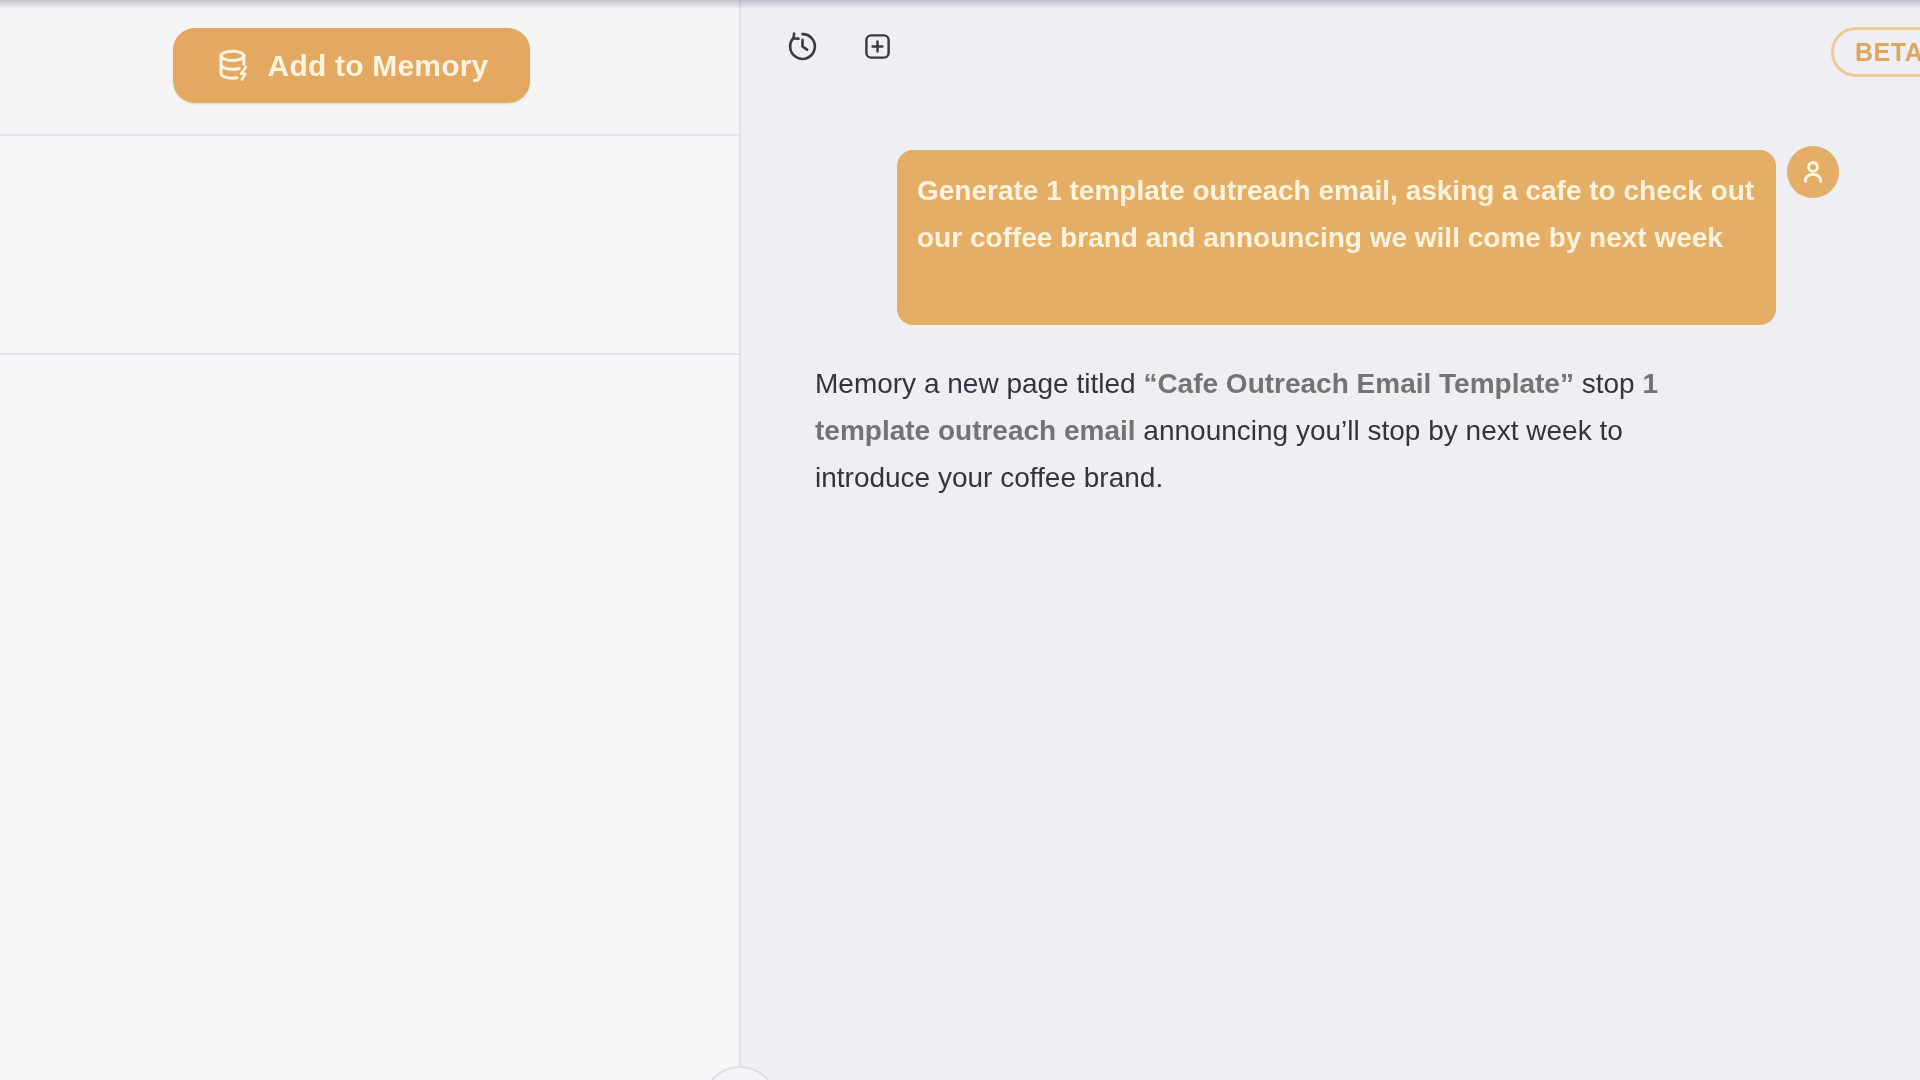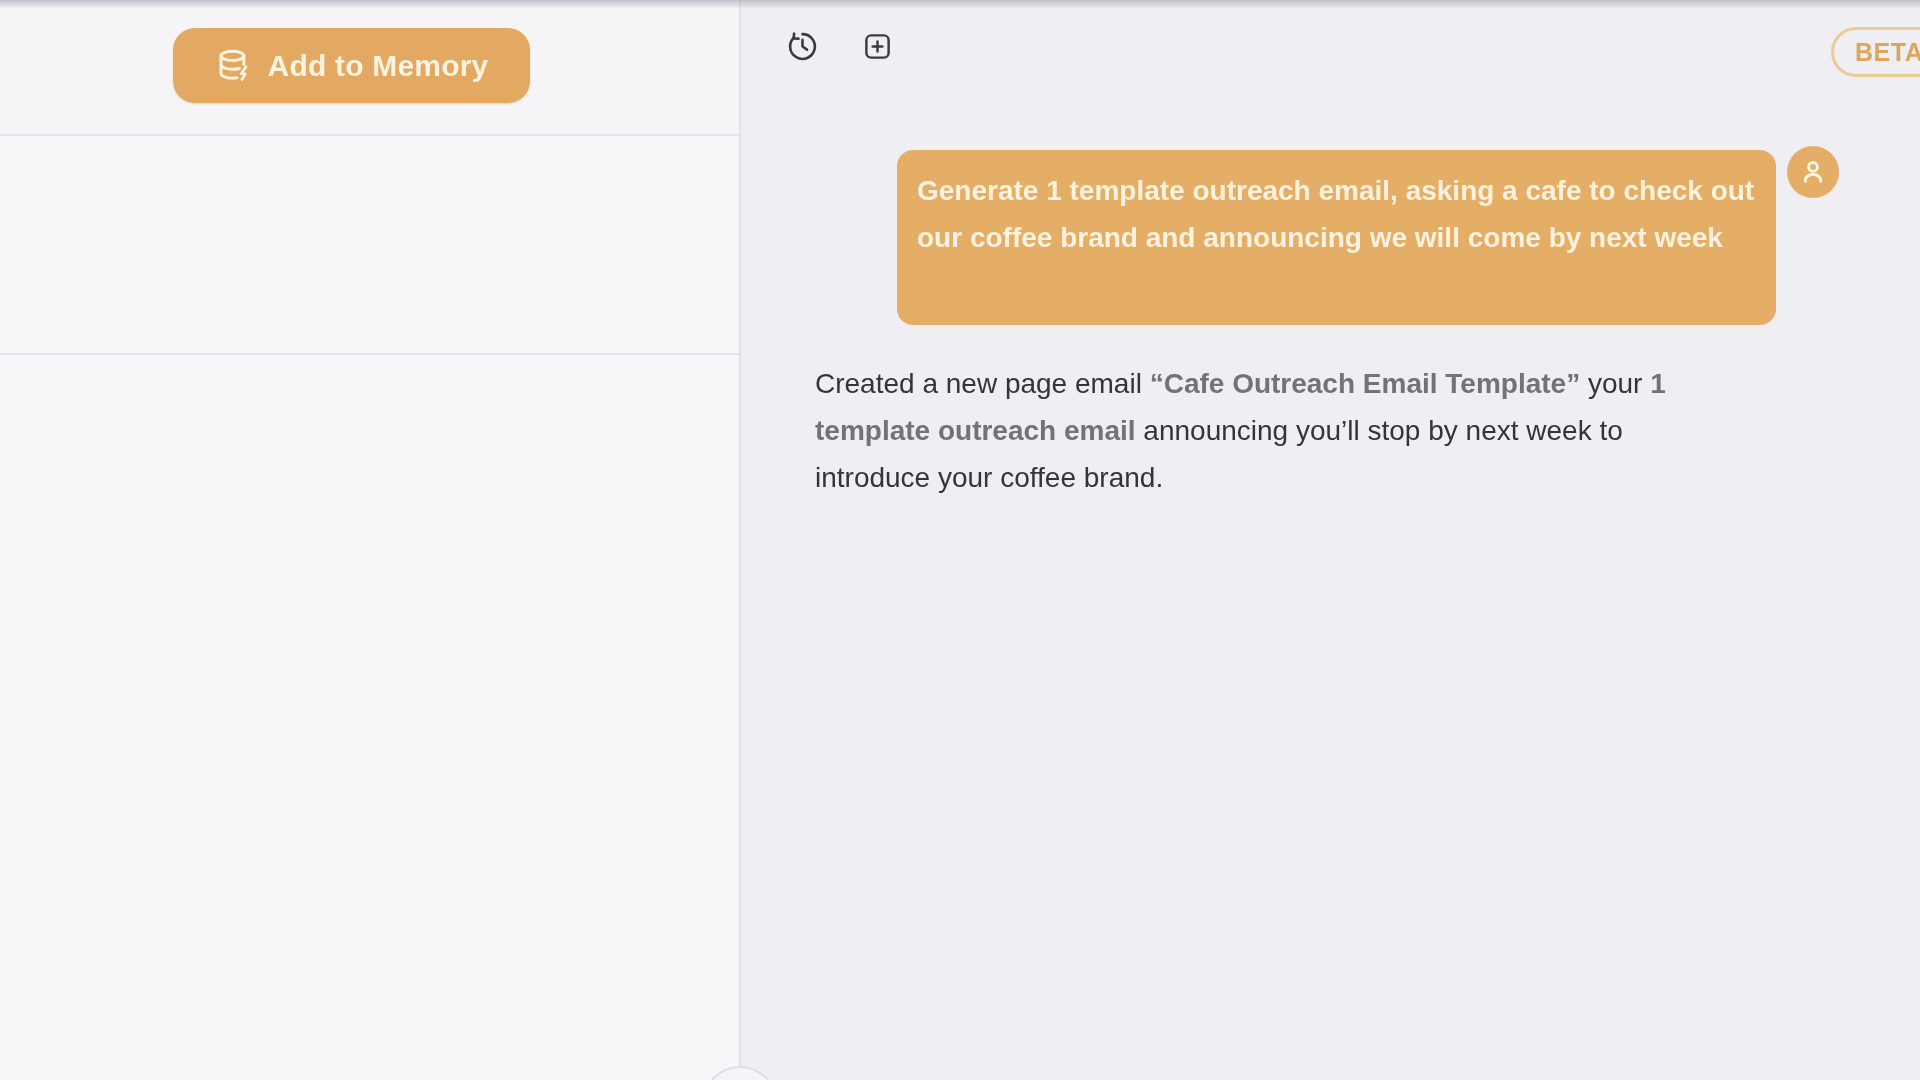--- a/index.html
+++ b/index.html
@@ -159,17 +159,17 @@
         <span>
           <svg width="34" height="34" viewBox="0 0 24 24" fill="none" stroke="#FDF7EA" stroke-width="2" stroke-linecap="round" stroke-linejoin="round">
             <circle cx="12" cy="8.4" r="3.1"></circle>
             <path d="M6.6 18.6 v-0.4 a5.4 4.6 0 0 1 10.8 0 v0.4"></path>
           </svg>
         </span>
       </div>
     </div>
 
     <div class="assistant-msg">
-      <span>Created a new page email </span><b>“Cafe Outreach Email Template”</b><span> your </span><b>1 template outreach email</b><span> announcing you’ll stop by next week to introduce your coffee brand.</span>
+      <span>Memory a new page titled </span><b>“Cafe Outreach Email Template”</b><span> stop </span><b>1 template outreach email</b><span> announcing you’ll stop by next week to introduce your coffee brand.</span>
     </div>
 
   </div>
 </div>
 
 </body></html>

